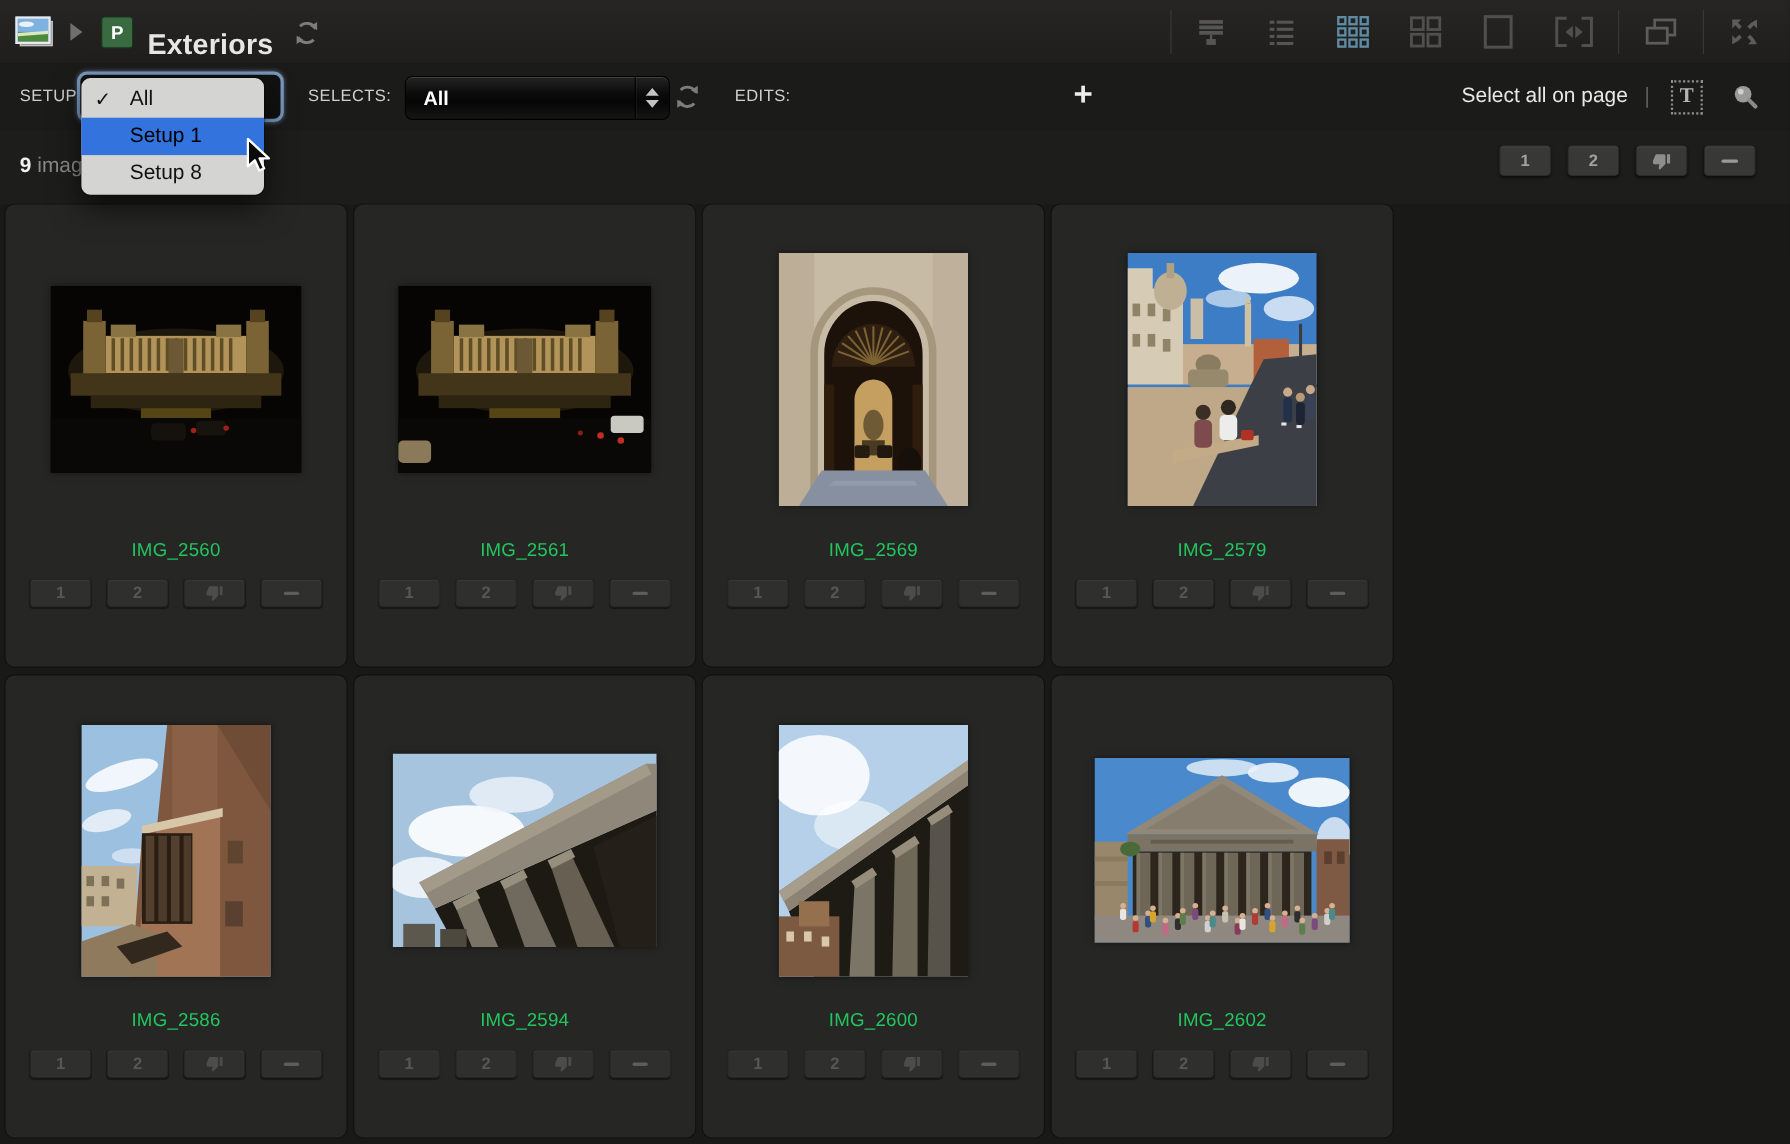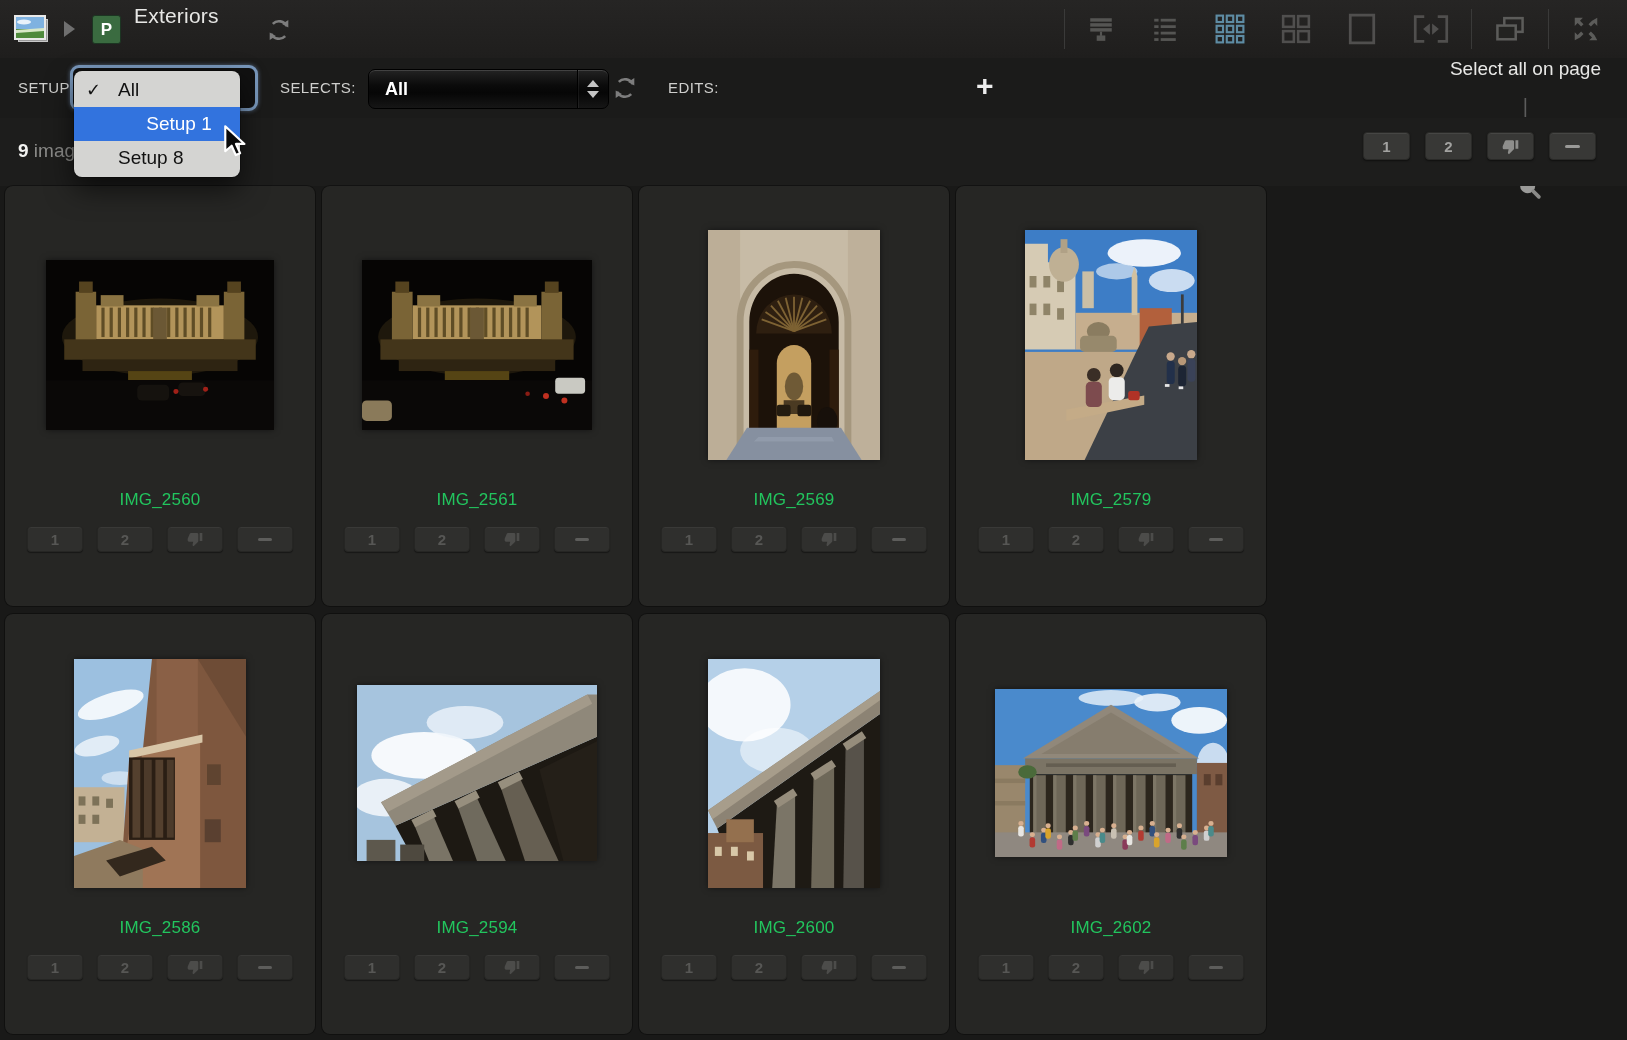--- a/index.html
+++ b/index.html
@@ -10,40 +10,40 @@
   .topbar{position:absolute;left:0;top:0;width:1627px;height:58px;
           background:linear-gradient(#262524,#1f1e1d);border-bottom:1px solid #111;}
   .lib-icon{position:absolute;left:14px;top:15px;width:34px;height:27px;cursor:pointer;}
   .lib-icon .back{position:absolute;left:4px;top:4px;width:28px;height:21px;background:#9a9a9a;border:1px solid #c9c9c9;}
   .lib-icon .front{position:absolute;left:0;top:0;width:28px;height:21px;border:2px solid #e9e9e9;overflow:hidden;background:#7fb2e0;}
   .crumb-arrow{position:absolute;left:64px;top:21px;width:0;height:0;
                border-left:11px solid #6f6f6f;border-top:8px solid transparent;border-bottom:8px solid transparent;}
   .p-badge{position:absolute;left:92px;top:15px;width:27px;height:27px;background:#3a6b40;
            border:1px solid #1c3522;border-radius:3px;color:#fff;font-weight:bold;font-size:17px;
            display:flex;align-items:center;justify-content:center;}
-  .page-title{position:absolute;left:134px;top:4px;font-size:21px;font-weight:normal;color:#e6e6e4;letter-spacing:.2px;}
+  .page-title{position:absolute;left:134px;top:25px;font-size:26px;font-weight:bold;color:#e6e6e4;letter-spacing:.2px;}
   .refresh-a{position:absolute;left:266px;top:17px;}
   .view-tools{position:absolute;right:26px;top:0;height:58px;display:flex;align-items:center;gap:36px;}
   .view-tools .sep{width:1px;height:40px;background:#3a3a39;margin:0 -14px;}
   .tool{display:flex;align-items:center;justify-content:center;cursor:pointer;}
   
   .filterbar{position:absolute;left:0;top:58px;width:1627px;height:60px;background:#1b1b1a;border-bottom:1px solid #141413;}
   .flabel{position:absolute;top:21px;font-size:15px;color:#cfcfcd;letter-spacing:.4px;}
   .popup-ring{position:absolute;left:70px;top:7px;width:182px;height:40px;border:3px solid #7897bb;
               border-radius:9px;background:#111;box-shadow:0 0 4px rgba(125,155,195,.6);}
   .dselect{position:absolute;top:11px;height:38px;border-radius:7px;border:1px solid #000;
            background:linear-gradient(180deg,#232323 0%,#0b0b0b 40%,#060606 60%,#161616 100%);
            box-shadow:inset 0 1px 0 rgba(255,255,255,.14);display:flex;align-items:center;cursor:pointer;}
   .dselect .val{color:#fff;font-size:18px;font-weight:bold;padding-left:16px;flex:1;}
   .stepper{width:30px;align-self:stretch;border-left:1px solid #000;display:flex;flex-direction:column;
            align-items:center;justify-content:center;gap:4px;box-shadow:inset 1px 0 0 rgba(255,255,255,.06);}
   .tri-up{width:0;height:0;border-left:6px solid transparent;border-right:6px solid transparent;border-bottom:7px solid #c4c4c4;}
   .tri-dn{width:0;height:0;border-left:6px solid transparent;border-right:6px solid transparent;border-top:7px solid #c4c4c4;}
   .plusbtn{position:absolute;left:976px;top:12px;color:#ededed;font-size:30px;font-weight:bold;line-height:32px;cursor:pointer;}
-  .right-cluster{position:absolute;right:26px;top:0;height:60px;display:flex;align-items:center;gap:15px;flex-direction:column;}
+  .right-cluster{position:absolute;right:26px;top:0;height:60px;display:flex;align-items:center;gap:15px;}
   .selall{font-size:19px;color:#e8e8e6;cursor:pointer;}
   .vdiv{color:#5c5c5c;font-size:20px;}
   .t-icon{width:25px;height:27px;border:2px dotted #8d8d8d;color:#b4b4b4;font-family:"Liberation Serif",serif;
           font-size:19px;font-weight:bold;display:flex;align-items:center;justify-content:center;cursor:pointer;margin-left:4px;}
   .mag{margin-left:10px;cursor:pointer;}
   
   .statusrow{position:absolute;left:0;top:118px;width:1627px;height:68px;background:#1d1d1c;}
   .imgcount{position:absolute;left:18px;top:22px;font-size:19px;color:#8a8a88;}
   .imgcount b{color:#f2f2f0;font-weight:bold;}
   .g-rate{position:absolute;right:31px;top:14px;display:flex;gap:15px;}
@@ -61,21 +61,21 @@
   .btnrow{display:flex;justify-content:center;gap:14px;margin-top:16px;}
   .cbtn{width:56px;height:26px;background:#2f2f2d;border:1px solid #262624;border-radius:4px;
         color:#575755;font-size:15px;font-weight:bold;display:flex;align-items:center;justify-content:center;
         box-shadow:inset 0 1px 0 rgba(255,255,255,.05),0 1px 1px rgba(0,0,0,.4);cursor:pointer;}
   .cbtn .minus{width:14px;height:3px;background:#5d5d5b;border-radius:2px;}
   
   .menu{position:absolute;left:74px;top:71px;width:166px;background:#d4d4d2;border-radius:8px;z-index:50;
         box-shadow:0 12px 28px rgba(0,0,0,.6),0 0 0 1px rgba(0,0,0,.25);padding:2px 0;}
   .mitem{height:34px;display:flex;align-items:center;font-size:19px;color:#111;cursor:pointer;position:relative;padding-left:44px;}
   .mitem .chk{position:absolute;left:12px;font-size:18px;color:#111;}
-  .mitem.hl{background:#3273de;color:#ffffff;justify-content:center;}
+  .mitem.hl{background:#3273de;color:#000000;}
   .cursor{position:absolute;left:224px;top:125px;z-index:60;pointer-events:none;}
 </style>
 </head>
 <body>
 
 <div class="topbar">
   <div class="lib-icon">
     <div class="back"></div>
     <div class="front">
       <svg width="28" height="21" viewBox="0 0 28 21">

